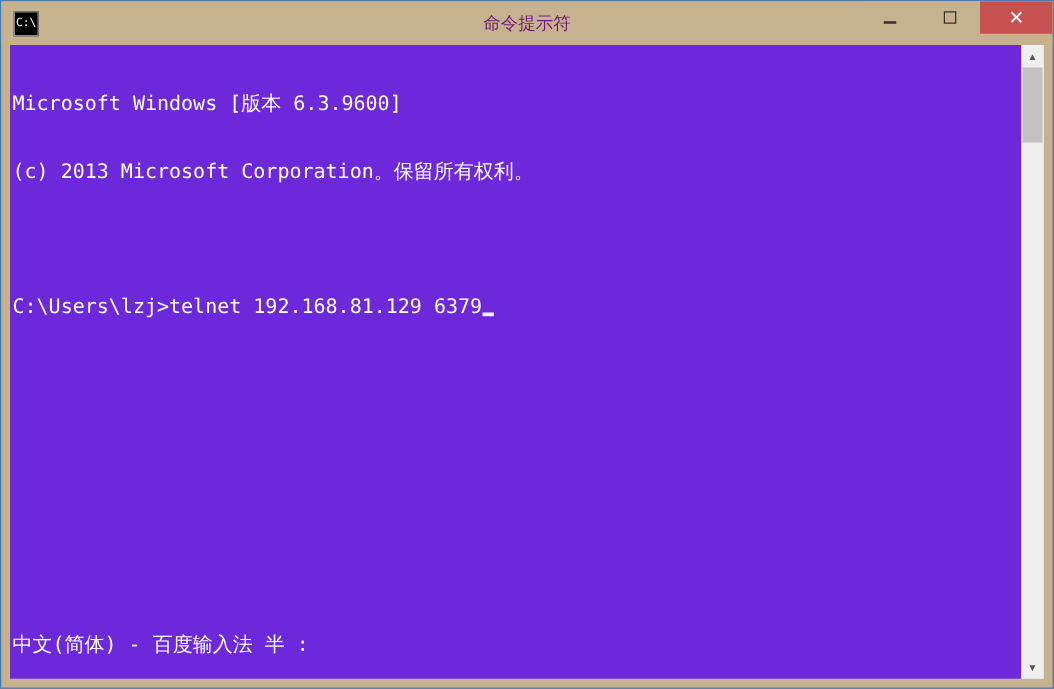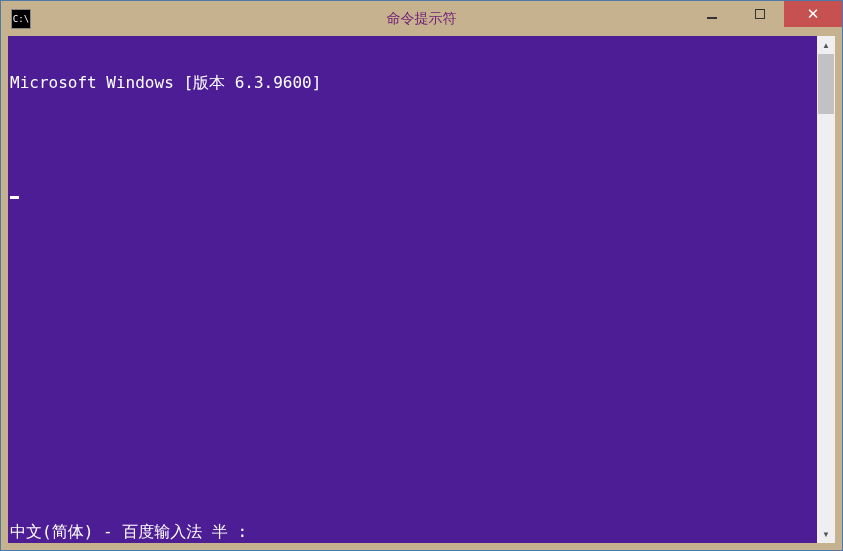--- a/index.html
+++ b/index.html
@@ -72,21 +72,21 @@
       color: #fff;
       font-size: 15px;
       font-weight: 300;
     }
     .terminal-wrapper {
       margin: 0 7px 7px 7px;
       height: calc(100% - 42px);
       position: relative;
     }
     .terminal {
-      background: #4c1d95;
+      background: #6d28d9;
       color: #fff;
       font-family: "Consolas", "SimSun", "MS Gothic", monospace;
       font-size: 16px;
       line-height: 18px;
       padding: 2px 2px;
       height: 100%;
       white-space: pre;
       position: relative;
       overflow: hidden;
     }
@@ -96,21 +96,21 @@
     .cursor {
       display: inline-block;
       width: 9px;
       height: 3px;
       background: #fff;
       vertical-align: bottom;
       margin-bottom: 1px;
     }
     .ime-status {
       position: absolute;
-      bottom: 2px;
+      bottom: 18px;
       left: 2px;
       color: #fff;
     }
     .scrollbar {
       position: absolute;
       right: 0;
       top: 0;
       bottom: 0;
       width: 18px;
       background: #efefef;
@@ -161,22 +161,23 @@
     </div>
     <div class="window-btn close-btn">
       <span class="x-icon">✕</span>
     </div>
   </div>
 </div>
 
 <div class="terminal-wrapper">
   <div class="terminal">
     <div class="terminal-line">Microsoft Windows [版本 6.3.9600]</div>
+    <div class="terminal-line">(c) 2013 Microsoft Corporation。保留所有权利。</div>
     <div class="terminal-line"></div>
-    <div class="terminal-line"><span class="cursor"></span></div>
+    <div class="terminal-line"><span>C:\Users\lzj&gt;telnet 192.168.81.129 6379</span><span class="cursor"></span></div>
     <div class="ime-status terminal-line">中文(简体) - 百度输入法 半 :</div>
   </div>
   <div class="scrollbar">
     <div class="scroll-arrow scroll-up">
       <span>▲</span>
     </div>
     <div class="scroll-track">
       <div class="scroll-thumb"></div>
     </div>
     <div class="scroll-arrow scroll-down">

